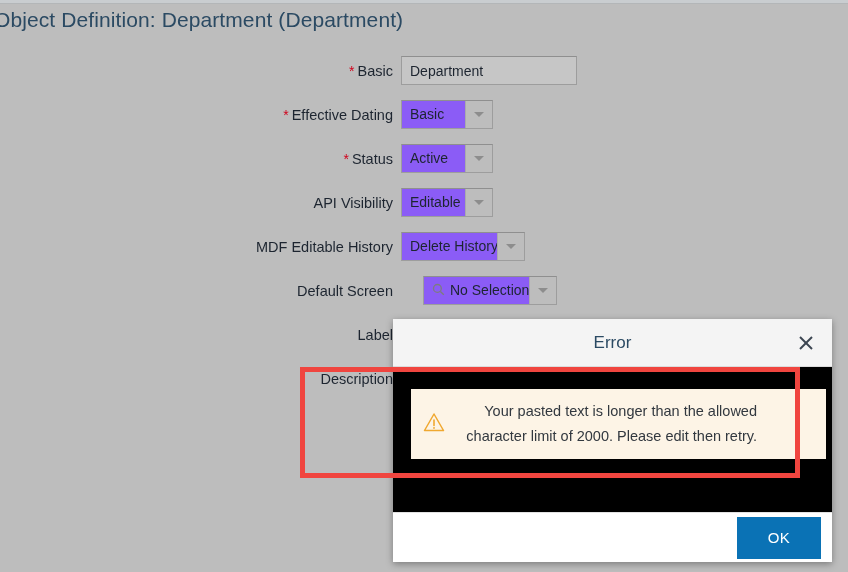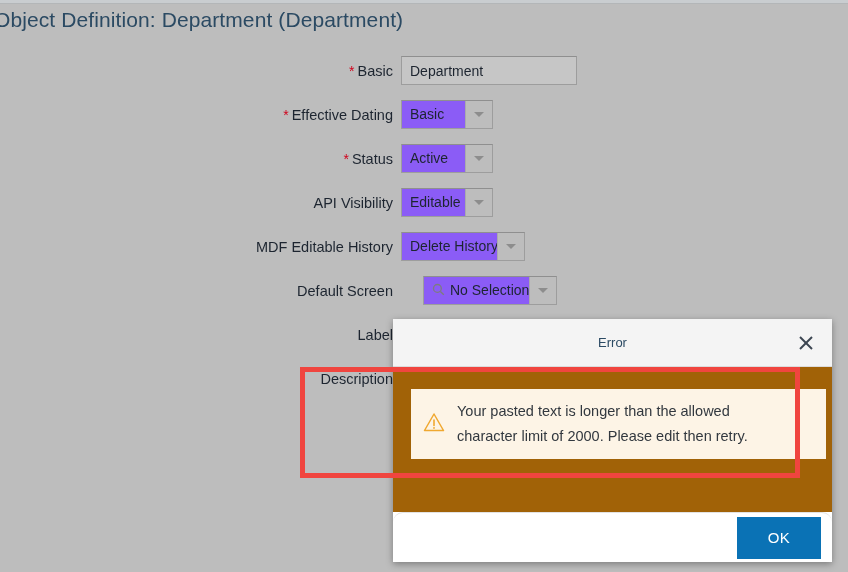--- a/index.html
+++ b/index.html
@@ -161,39 +161,40 @@
     height: 47px;
     background: #f4f4f4;
     border-bottom: 1px solid #dcdcdc;
     display: flex;
     align-items: center;
     justify-content: center;
     position: relative;
     flex: none;
   }
   #dialog-title {
-    font-size: 13px;
+    font-size: 17px;
     color: #2b4a63;
   }
   #dialog-close {
     position: absolute;
     right: 12px;
     top: 50%;
     transform: translateY(-50%);
     width: 28px; height: 28px;
     display: flex;
     align-items: center;
     justify-content: center;
     cursor: pointer;
   }
   #dialog-body {
     flex: 1 1 auto;
-    background: #a16207;
+    background: #000000;
     padding: 22px 6px 0 18px;
     box-sizing: border-box;
+    text-align: right;
   }
   #message-box {
     background: #fdf4e6;
     min-height: 62px;
     display: flex;
     align-items: center;
     padding: 10px 14px 10px 12px;
     box-sizing: border-box;
   }
   #warn-icon { flex: none; margin-right: 12px; }
@@ -205,21 +206,20 @@
   }
   #dialog-footer {
     height: 49px;
     flex: none;
     border-top: 1px solid #e2e2e2;
     display: flex;
     align-items: center;
     justify-content: flex-end;
     padding-right: 11px;
     background: #fff;
-    border-radius: 10px;
   }
   #ok-button {
     background: #0a72b5;
     color: #ffffff;
     border: none;
     font-family: "Liberation Sans", sans-serif;
     font-size: 15px;
     width: 84px;
     height: 42px;
     cursor: pointer;

